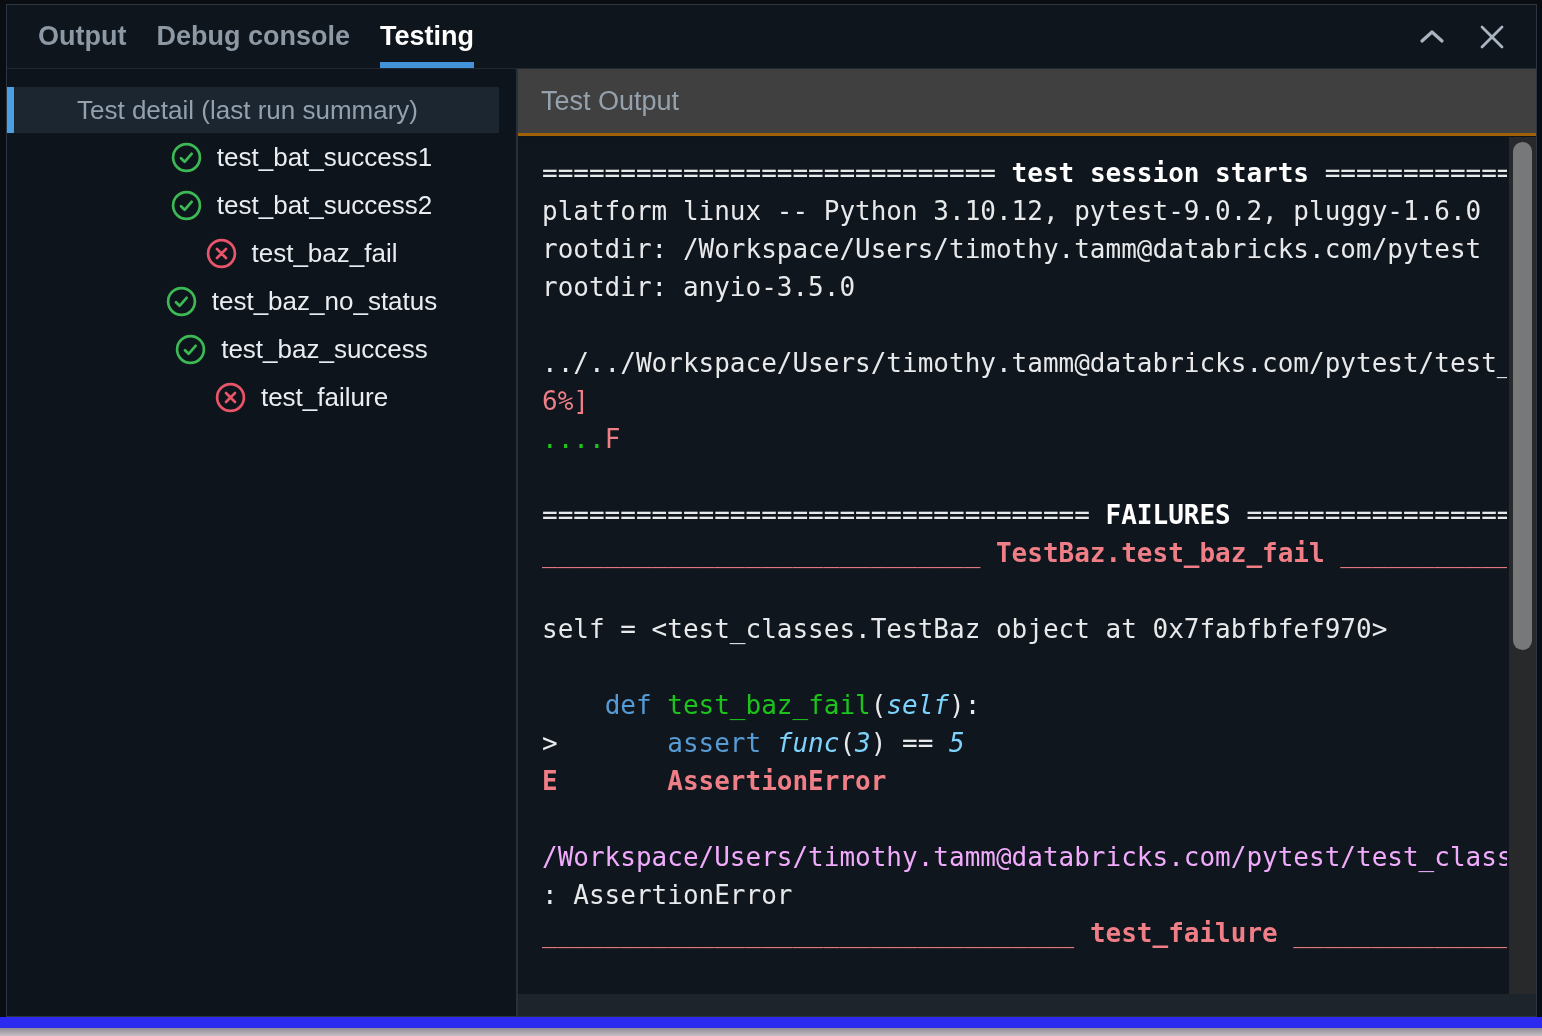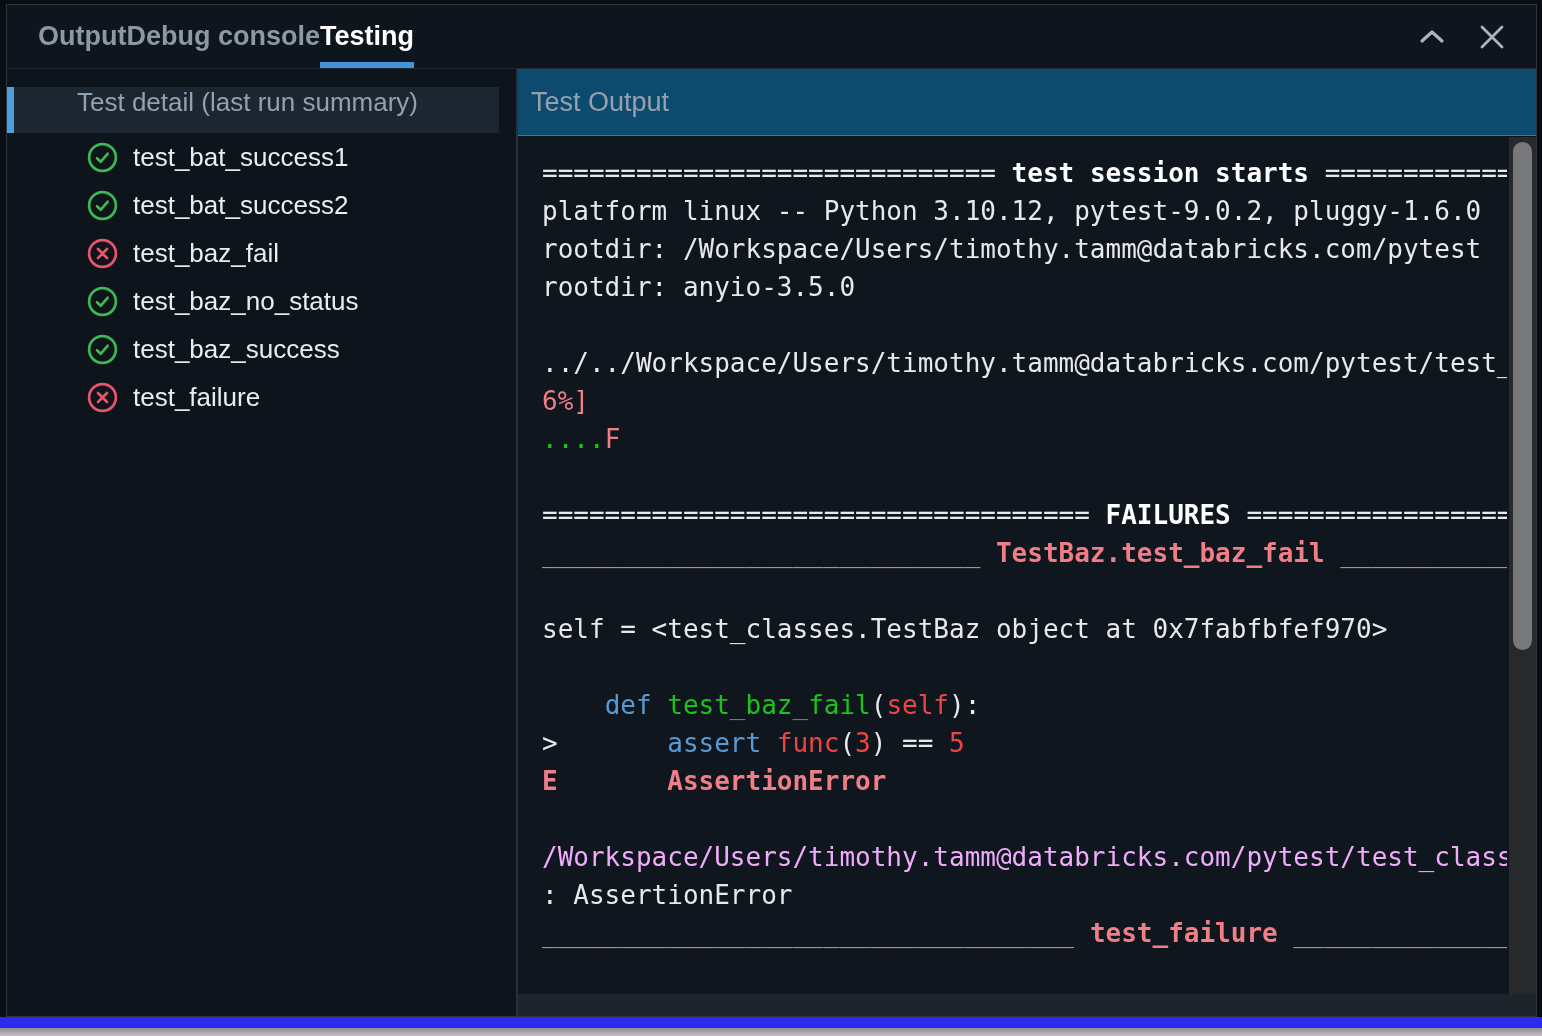--- a/index.html
+++ b/index.html
@@ -6,65 +6,65 @@
   html,body { width:1542px; height:1036px; overflow:hidden; }
   body { background:#0a0e13; font-family:"Liberation Sans", sans-serif; position:relative; }
 
   .window { position:absolute; left:6px; top:4px; width:1531px; height:1013px;
             border:1px solid #2c3642; background:#0e141b; }
 
   
   .tabbar { position:absolute; left:0; top:0; right:0; height:64px;
             background:#0f151c; border-bottom:1px solid #202832;
             display:flex; align-items:center; }
-  .tabs { display:flex; margin-left:31px; height:100%; }
+  .tabs { display:flex; margin-left:31px; gap:30px; height:100%; }
   .tab { display:flex; align-items:center; height:100%; position:relative;
          font-size:27px; font-weight:bold; color:#8c98a4; cursor:pointer; }
   .tab.active { color:#ffffff; }
   .tab.active::after { content:""; position:absolute; left:0; right:0; bottom:0;
                        height:6px; background:#4393d9; }
   .winctrl { margin-left:auto; margin-right:30px; display:flex; gap:32px; align-items:center; }
   .winctrl svg { display:block; cursor:pointer; }
 
   
   .content { position:absolute; left:0; top:64px; right:0; bottom:0; }
   .sidebar { position:absolute; left:0; top:0; width:509px; height:100%; background:#0e141b; }
   .divider { position:absolute; left:509px; top:0; width:2px; height:100%; background:#27303b; }
   .main    { position:absolute; left:511px; top:0; right:0; height:100%; }
 
   
   .tree-header { position:absolute; left:0; top:18px; width:492px; height:46px;
-                 background:#1c2631; display:flex; align-items:flex-start;
+                 background:#1c2631; display:flex; align-items:center;
                  font-size:26px; color:#93a0ae; cursor:pointer; }
   .tree-header .accent { position:absolute; left:0; top:0; width:7px; height:100%;
                          background:#4b9fe1; }
   .tree-header .hlabel { margin-left:70px; }
   .test-list { position:absolute; left:0; top:64px; right:0; }
   .test-item { height:48px; display:flex; align-items:center; padding-left:80px;
-               gap:15px; font-size:26px; color:#e9edf1; cursor:pointer; }
+               gap:15px; font-size:26px; color:#e9edf1; cursor:pointer;justify-content:center; }
   .test-item svg { flex:0 0 auto; }
 
   
-  .output-header { height:67px; display:flex; align-items:center; padding-left:13px;
-                   font-size:27px; color:#95a1ad; border-bottom:1px solid #a16207;
-                   background:#0c4a6e; }
+  .output-header { height:67px; display:flex; align-items:center; padding-left:23px;
+                   font-size:27px; color:#95a1ad; border-bottom:3px solid #a16207;
+                   background:#404040; }
   .console { position:absolute; left:0; top:68px; right:0; bottom:0; background:#10161e;
              font-family:"DejaVu Sans Mono", monospace; font-size:26px; line-height:38px; }
   .console-lines { position:absolute; left:24px; top:17px; right:29px; bottom:22px;
                    overflow:hidden; color:#e7e9eb; }
   .cline { height:38px; white-space:pre; }
 
   .c-w   { color:#e7e9eb; }
   .c-wb  { color:#ffffff; font-weight:bold; }
   .c-salmon  { color:#ef7e86; }
   .c-salmonb { color:#ef7e86; font-weight:bold; }
   .c-green { color:#1bc31b; }
   .c-fn    { color:#1bc31b; }
   .c-kw    { color:#579bd5; }
-  .c-lit   { color:#ef4444; }
+  .c-lit   { color:#7dd3fc;font-style:italic; }
   .c-link  { color:#f0abfc; cursor:pointer; }
 
   
   .vscrollbar { position:absolute; top:0; right:0; width:27px; bottom:22px; background:#28292b; }
   .vscrollbar .thumb { position:absolute; left:4px; top:5px; width:19px; height:508px;
                        background:#77787a; border-radius:10px; }
   .hscrollbar { position:absolute; left:0; right:0; bottom:0; height:22px; background:#1e242b; }
 
   
   .bottom-blue { position:absolute; left:0; top:1017px; width:1542px; height:11px; background:#2d2af0; }

